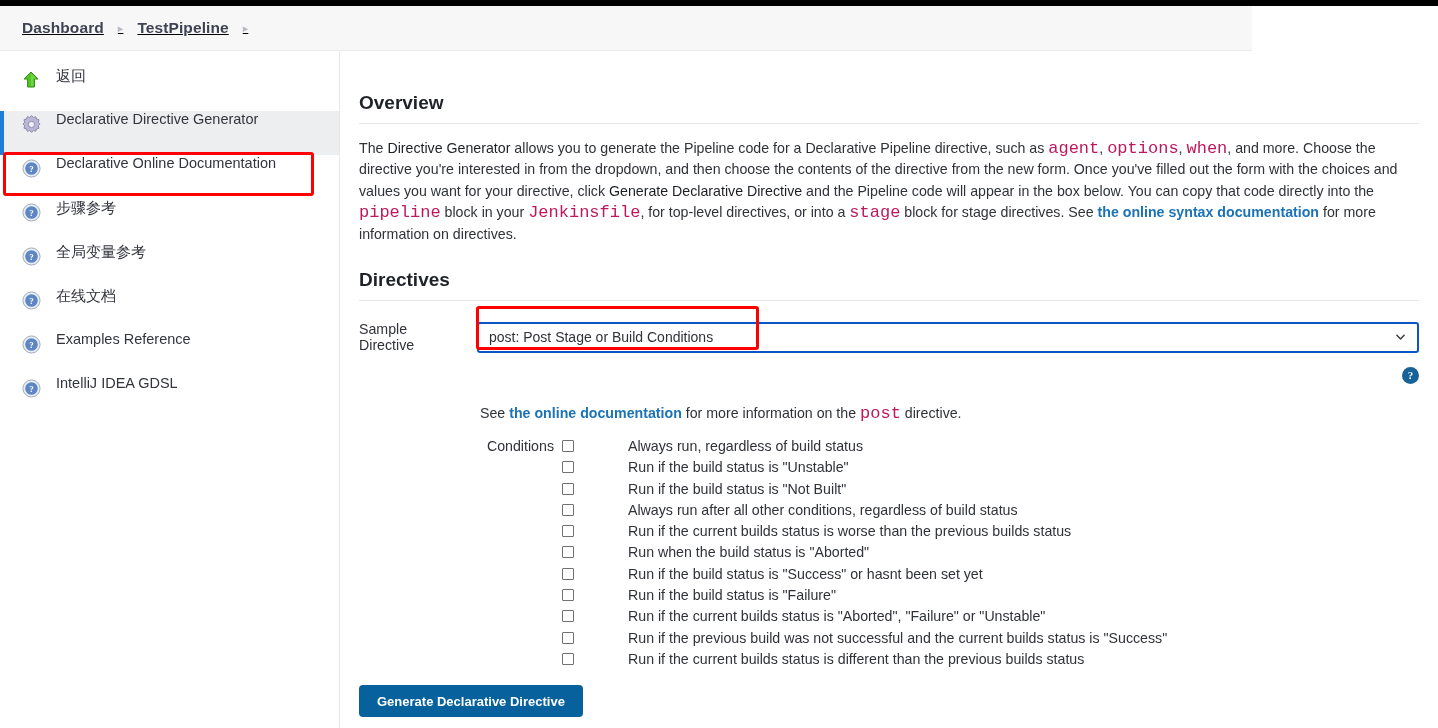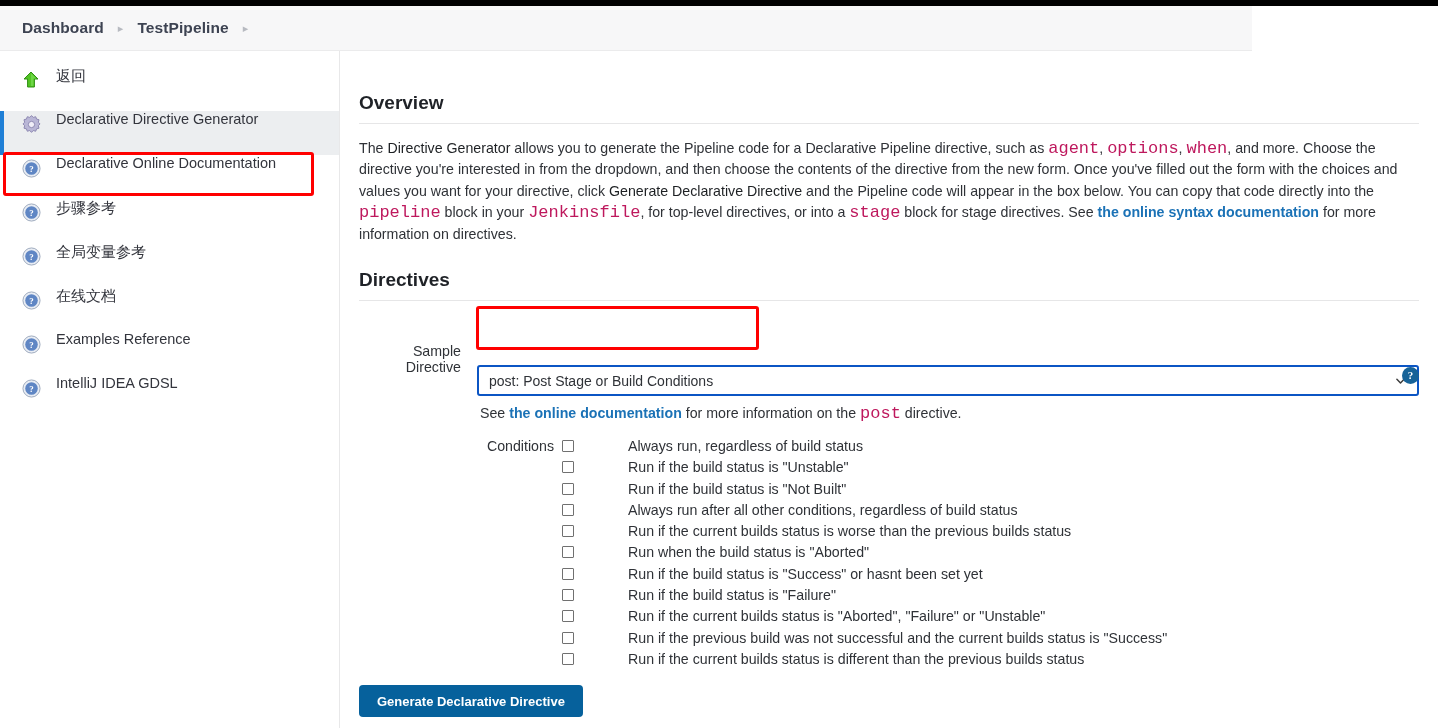--- a/index.html
+++ b/index.html
@@ -12,21 +12,21 @@
   }
   #app { position: relative; width: 1438px; height: 728px; background:#fff; }
 
   
   .topstrip { position:absolute; top:0; left:0; width:1438px; height:6px; background:#000; }
 
   
   .breadcrumb-bar {
     position:absolute; top:6px; left:0; width:1252px; height:45px;
     background:#f7f7f8; border-bottom:1px solid #ebebec;
-    display:flex; align-items:center; padding-left:22px;
+    display:flex; align-items:center; padding-left:22px;text-decoration:underline;
   }
   .bc-item { font-size:15.5px; font-weight:bold; color:#3d4352; letter-spacing:.1px; }
   .bc-sep { color:#b7bac1; font-size:11px; margin:0 14px; line-height:1; }
 
   
   .sidebar {
     position:absolute; top:51px; left:0; width:340px; height:677px;
     background:#fff; border-right:1px solid #e8e8e9;
   }
   .side-item {
@@ -66,28 +66,28 @@
     margin-top:14px; font-size:14.2px; line-height:21.4px; color:#2f3237; text-align:left;
   }
   .ov-body b { font-weight:normal; color:#1d2023; }
   code.m { font-family:"Liberation Mono", monospace; font-size:17px; color:#be185d; }
   a.link { color:#1b72b6; text-decoration:none; font-weight:bold; }
 
   .sec-directives { position:absolute; left:19px; top:218px; width:1060px; }
 
   .form-row { display:flex; align-items:center; margin-top:20px; }
   .form-label {
-    font-size:14.2px; color:#2f3237; width:108px; text-align:right; flex:0 0 108px;
+    font-size:14.2px; color:#2f3237; width:108px; flex:0 0 108px;
     padding-right:6px;
   }
   .select-wrap { position:relative; flex:1 1 auto; margin-left:10px; }
   .fake-select {
     width:100%; height:31px; border:2px solid #0b55c4; border-radius:3px;
     background:#fff; display:flex; align-items:center; padding:0 10px;
-    font-size:14px; color:#2f3237; position:relative;margin-top:44px;
+    font-size:14px; color:#2f3237; position:relative;
   }
   .chev {
     position:absolute; right:12px; top:50%; transform:translateY(-50%);
     width:9px; height:9px;
   }
 
   .help-icon {
     position:absolute; right:19px; top:316px;
     width:17px; height:17px; border-radius:50%;
     background:#176398; display:flex; align-items:center; justify-content:center;

